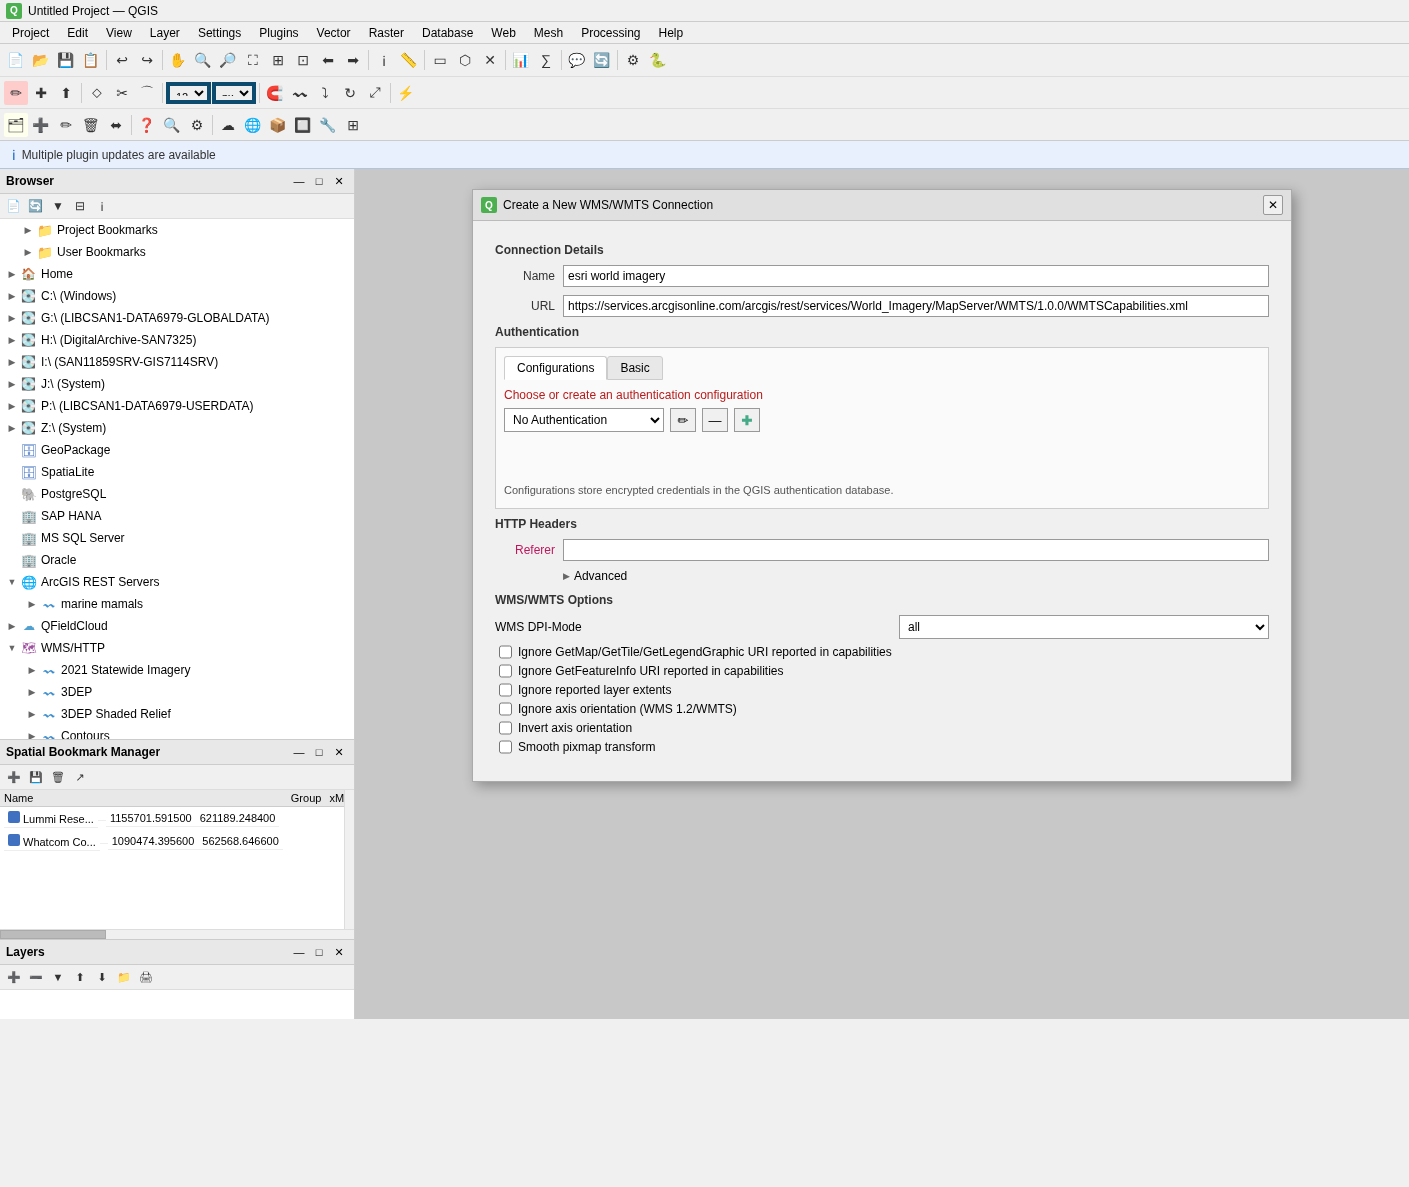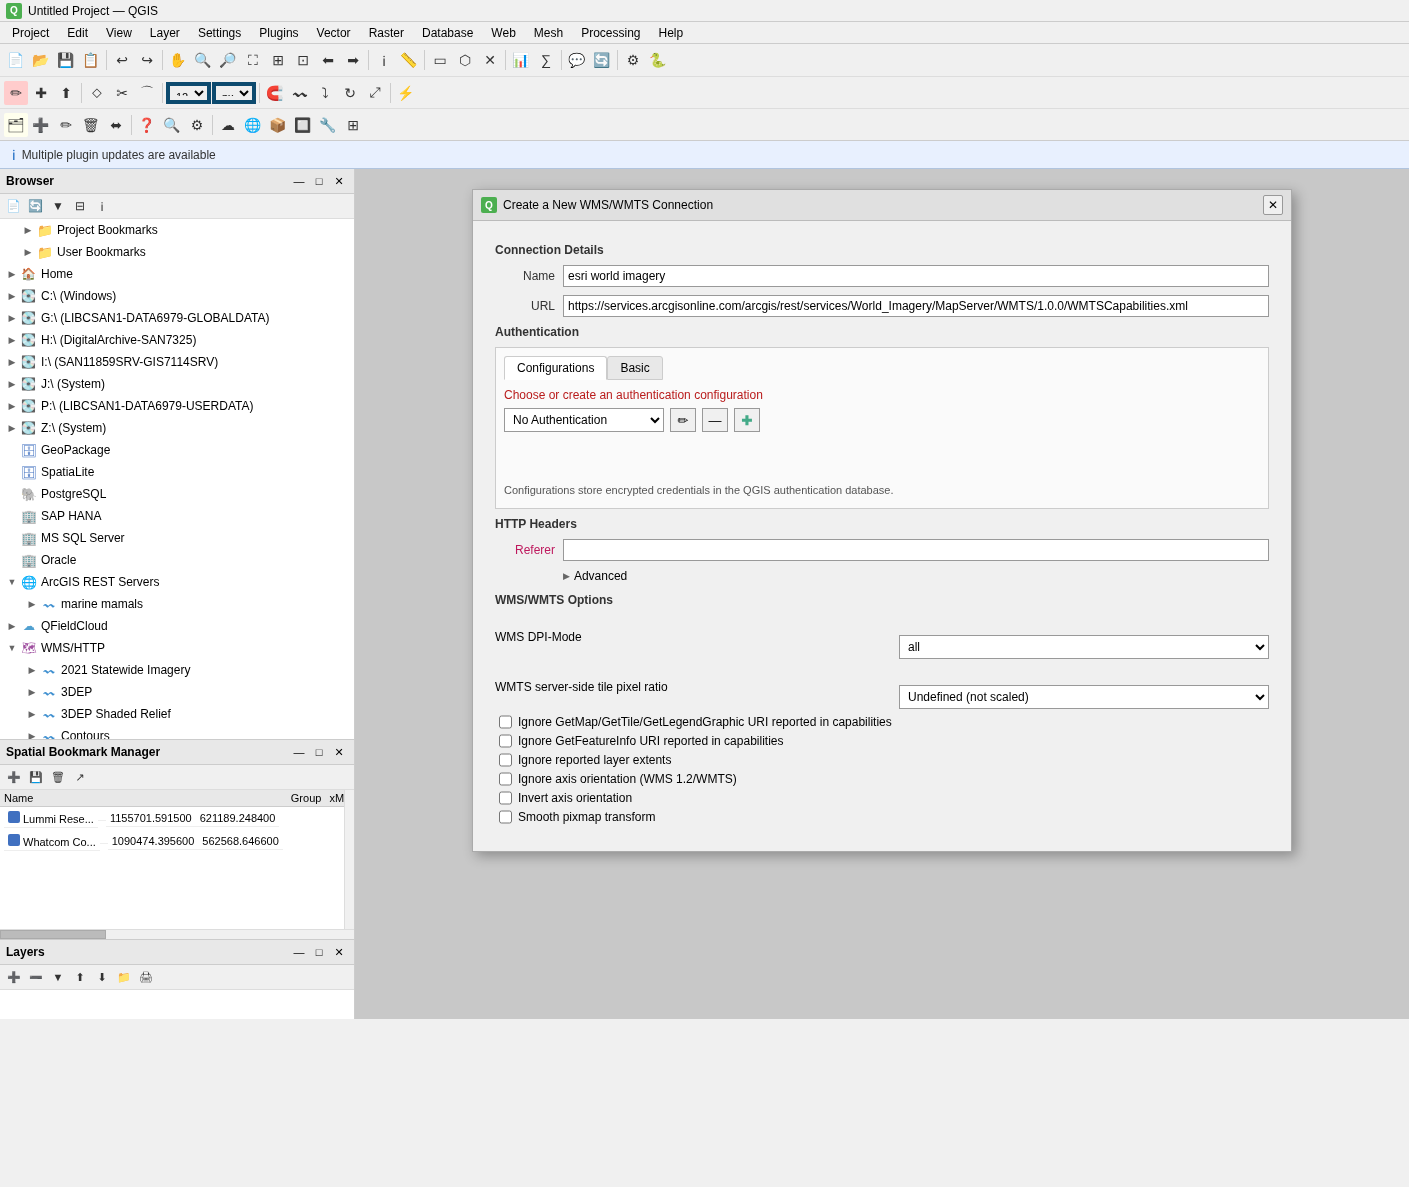--- a/index.html
+++ b/index.html
@@ -254,21 +254,20 @@
     .advanced-arrow { font-size: 9px; color: #666; }
     .wms-row { display: flex; align-items: center; gap: 12px; margin-bottom: 6px; }
     .wms-label { flex: 1; font-size: 12px; }
     .wms-dropdown {
       width: 370px;
       height: 24px;
       border: 1px solid #999;
       background: white;
       font-size: 12px;
       padding: 0 4px;
-      margin-top: 20px;
     }
     .checkbox-row { display: flex; gap: 6px; margin-bottom: 5px; padding-left: 4px; }
     .checkbox-row input[type=checkbox] { margin: 0; }
     
     
     ::-webkit-scrollbar { width: 10px; height: 10px; }
     ::-webkit-scrollbar-track { background: #f0f0f0; }
     ::-webkit-scrollbar-thumb { background: #bbb; border: 1px solid #aaa; }
   </style>
 </head>
@@ -700,26 +699,20 @@
 
             <div>
 
               <div class="wms-row">
                 <span class="wms-label">WMS DPI-Mode</span>
                 <select class="wms-dropdown">
                   <option>all</option>
                 </select>
               </div>
 
-              <div class="wms-row">
-                <span class="wms-label">WMTS server-side tile pixel ratio</span>
-                <select class="wms-dropdown">
-                  <option>Undefined (not scaled)</option>
-                </select>
-              </div>
 
               <div class="checkbox-row">
                 <input type="checkbox" id="cb-ignore-getmap" style="">
                 <label for="cb-ignore-getmap">Ignore GetMap/GetTile/GetLegendGraphic URI reported in capabilities</label>
               </div>
 
               <div class="checkbox-row">
                 <input type="checkbox" id="cb-ignore-getfeature" style="">
                 <label for="cb-ignore-getfeature">Ignore GetFeatureInfo URI reported in capabilities</label>
               </div>

